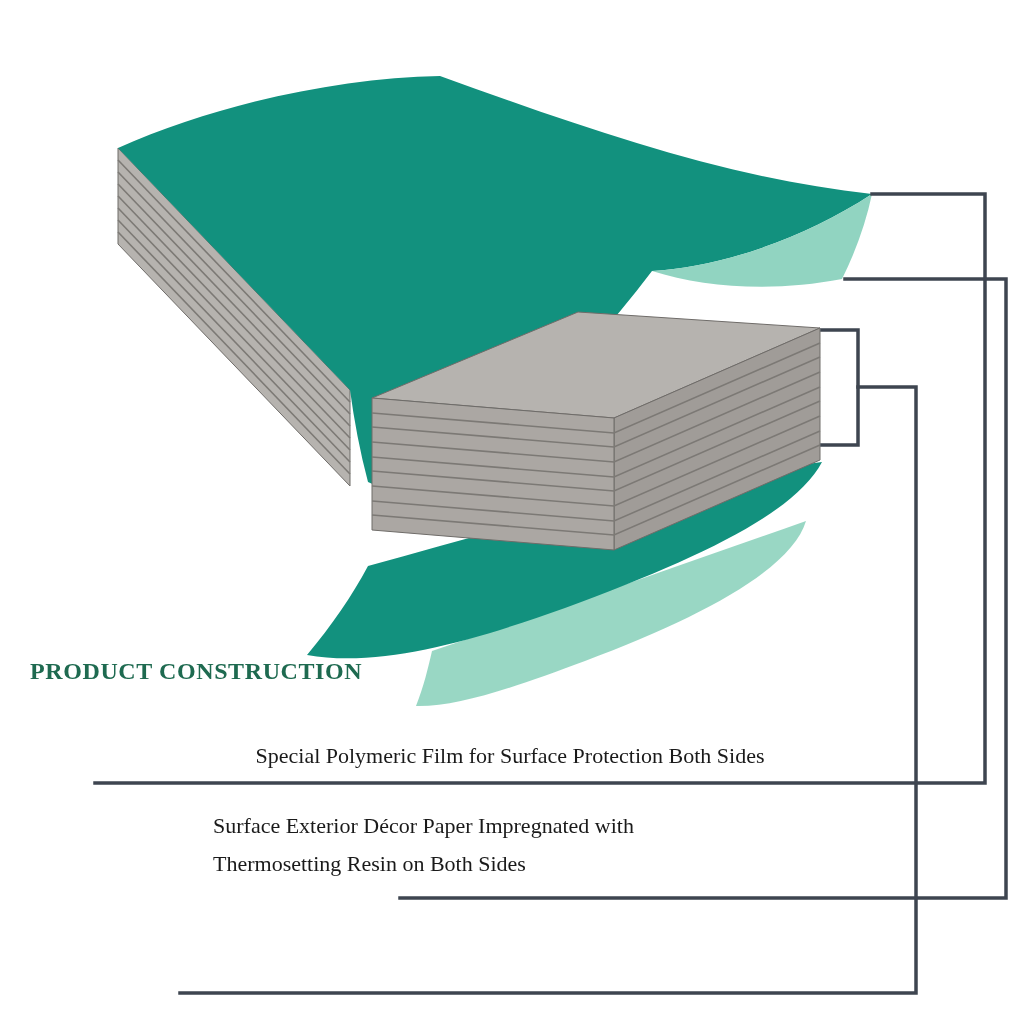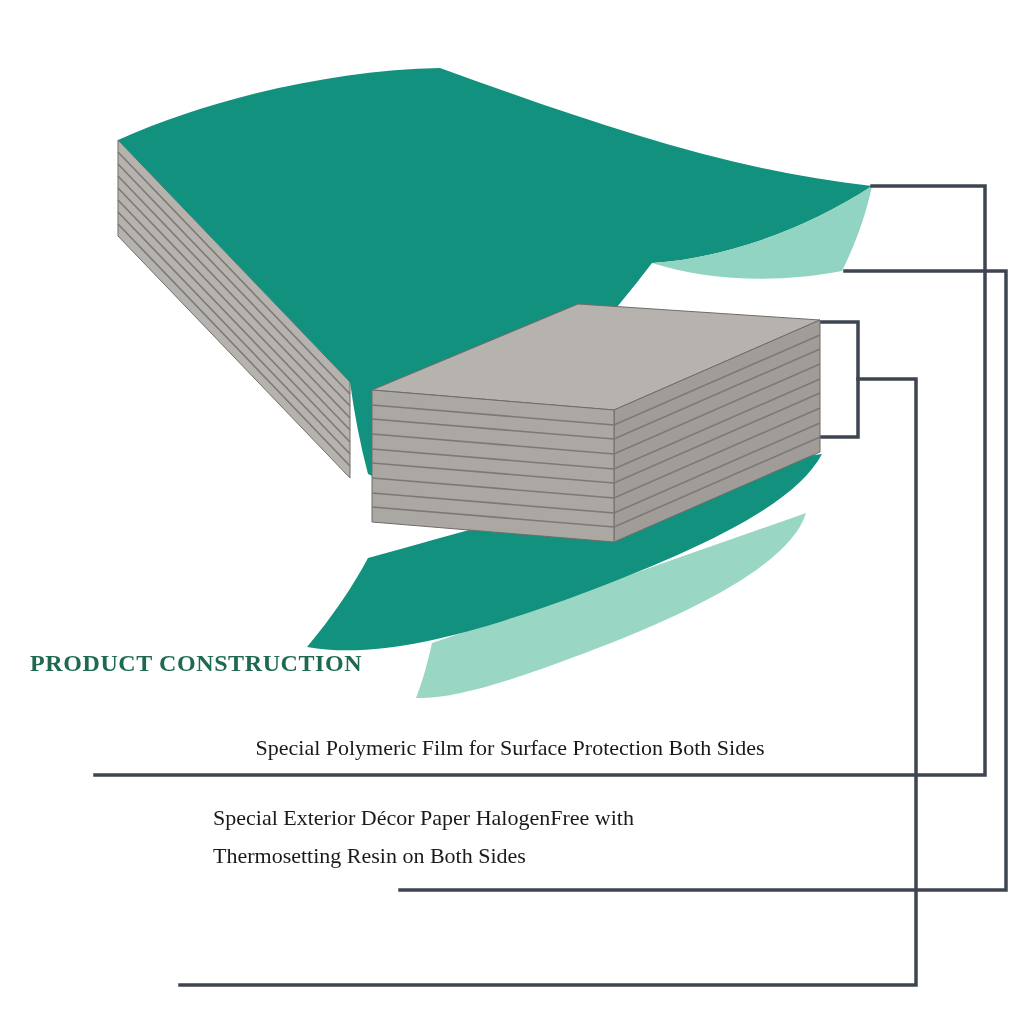--- a/index.html
+++ b/index.html
@@ -10,20 +10,21 @@
     width: 1024px;
     height: 1024px;
     position: relative;
     overflow: hidden;
     background: var(--background, #ffffff);
     font-family: "Liberation Serif", serif;
   }
   .stage {
     position: absolute;
     inset: 0;
+    margin-top: 8px;
   }
   svg.diagram {
     position: absolute;
     top: 0;
     left: 0;
   }
   .edge { stroke: #6f6c69; stroke-width: 1; }
   .stripe {
     stroke: var(--gray-stripe, #7c7975);
     stroke-width: 1.6;
@@ -126,18 +127,18 @@
     <path class="connector" d="M858,379 L916,379 L916,985 L180,985"></path>
   </svg>
 
   <div class="title">PRODUCT CONSTRUCTION</div>
 
   <div class="callout" id="callout-film">
     <span>Special Polymeric Film for Surface Protection Both Sides</span>
   </div>
 
   <div class="callout" id="callout-decor">
-    <span>Special Exterior Décor Paper HalogenFree with</span>
+    <span>Surface Exterior Décor Paper Impregnated with</span>
     <span>Thermosetting Resin on Both Sides</span>
   </div>
 
 
 </div>
 
 </body></html>

